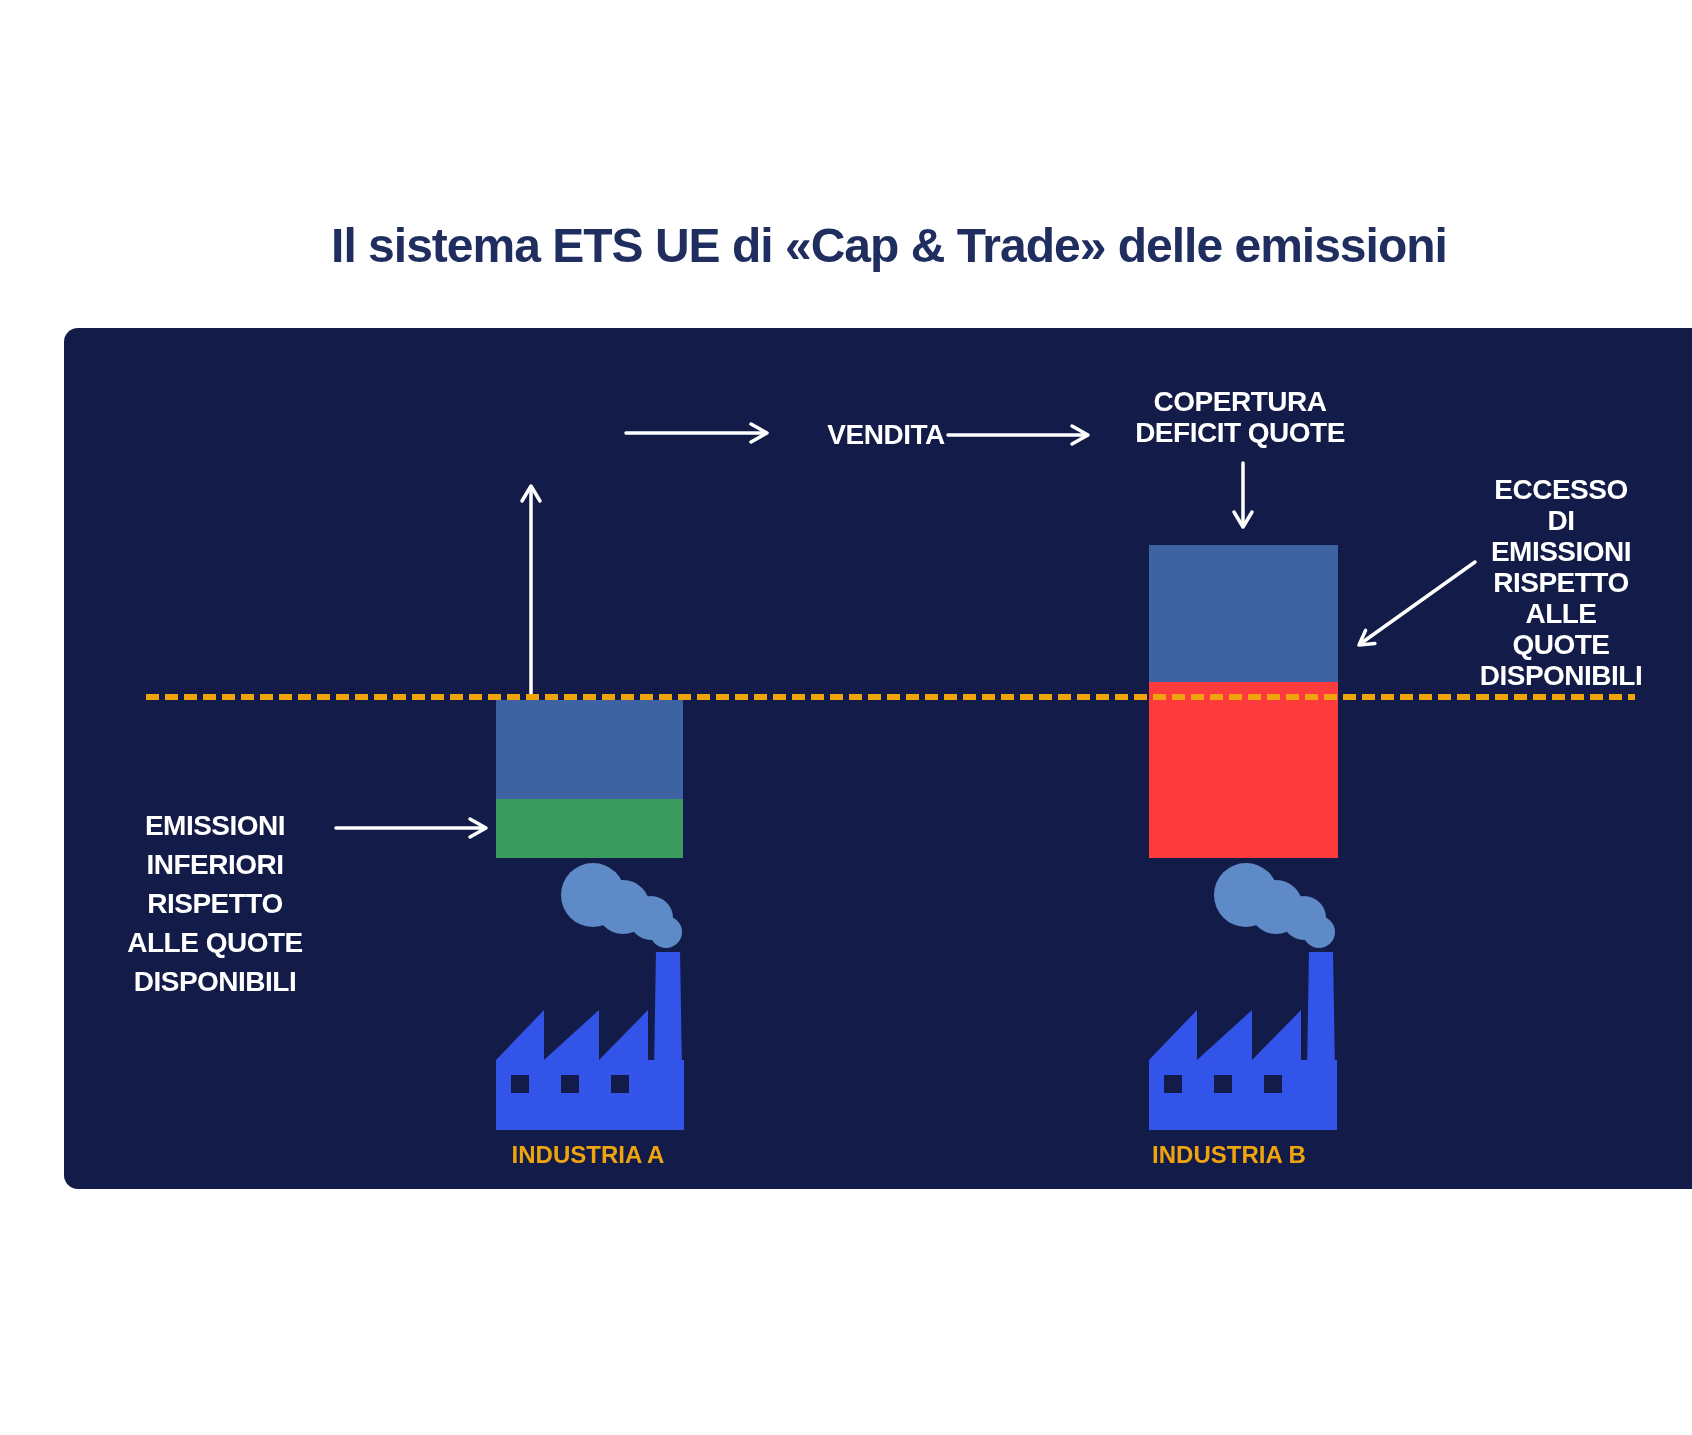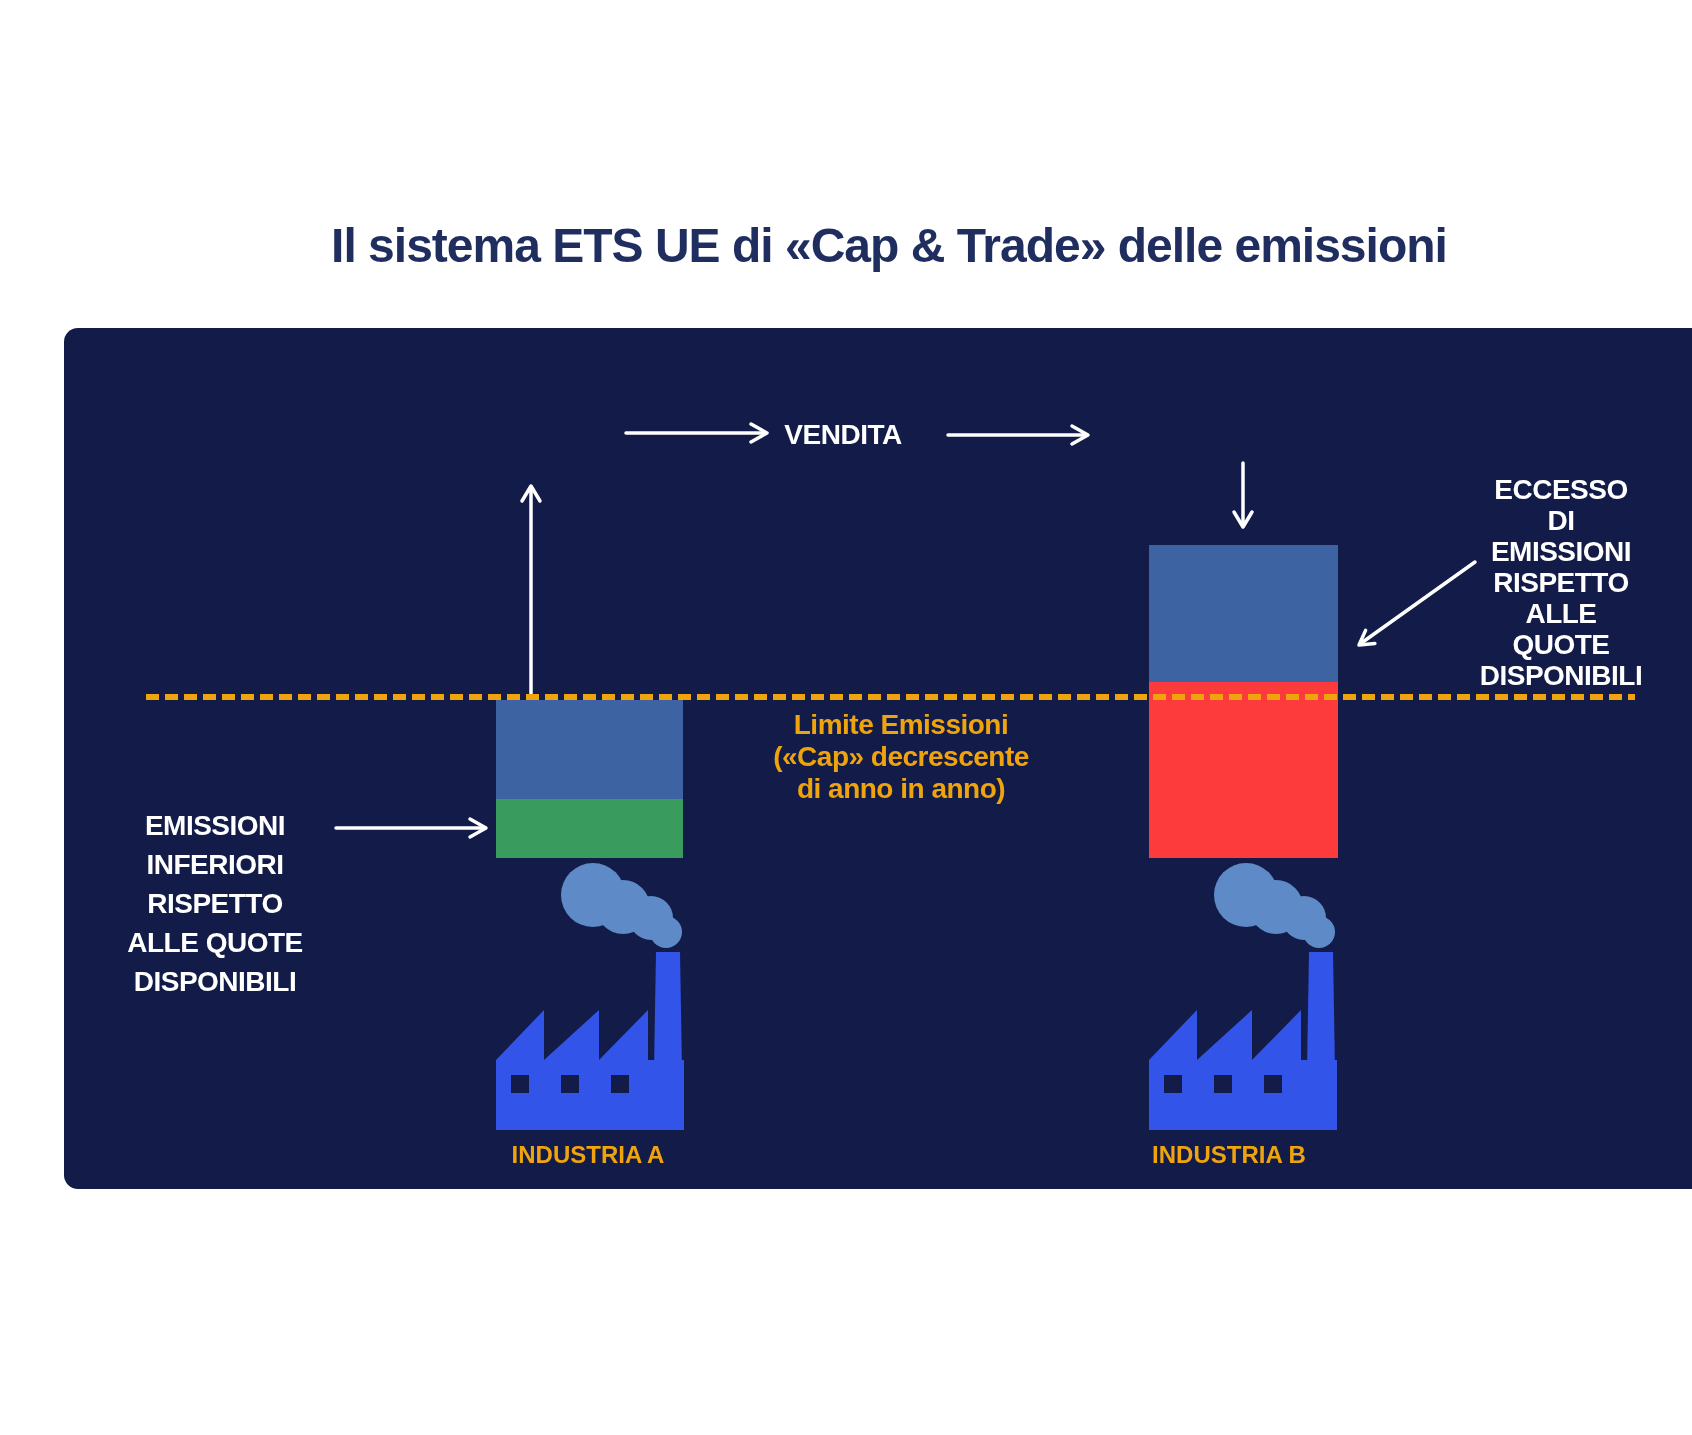--- a/index.html
+++ b/index.html
@@ -32,21 +32,21 @@
     transform:translateX(-50%);
     text-align:center;
     white-space:pre-line;
     font-weight:700;
     letter-spacing:-0.5px;
     line-height:31px;
     font-size:28px;
     color:#ffffff;
   }
   .lbl-quote     {left:479px; top:407px;}
-  .lbl-vendita   {left:800px; top:419px;}
+  .lbl-vendita   {left:843px; top:419px;}
   .lbl-copertura {left:1197px;top:386px;}
   .lbl-cap       {left:858px; top:709px; color:var(--yellow); line-height:32px;}
   .lbl-left-note {left:172px; top:806px; line-height:39px;}
   .lbl-right-note{left:1518px;top:474px;}
   .lbl-industry  {top:1139px; color:var(--yellow); font-size:24px; letter-spacing:0;}
   .lbl-industry-a{left:545px;}
   .lbl-industry-b{left:1186px;}
   
   .bar{position:absolute;}
   .bar .seg{width:100%;}
@@ -74,24 +74,23 @@
 </head>
 <body>
 
 <div class="canvas">
 
   <h1 class="title">Il sistema ETS UE di «Cap &amp; Trade» delle emissioni</h1>
 
   <div class="panel"></div>
 
   <div class="lbl lbl-vendita">VENDITA</div>
+  <div class="lbl lbl-copertura">COPERTURA
+DEFICIT QUOTE</div>
 
-  <div class="lbl lbl-cap">Limite Emissioni
-(«Cap» decrescente
-di anno in anno)</div>
 
   <div class="lbl lbl-left-note">EMISSIONI
 INFERIORI
 RISPETTO
 ALLE QUOTE
 DISPONIBILI</div>
   <div class="lbl lbl-right-note">ECCESSO
 DI EMISSIONI
 RISPETTO
 ALLE QUOTE

